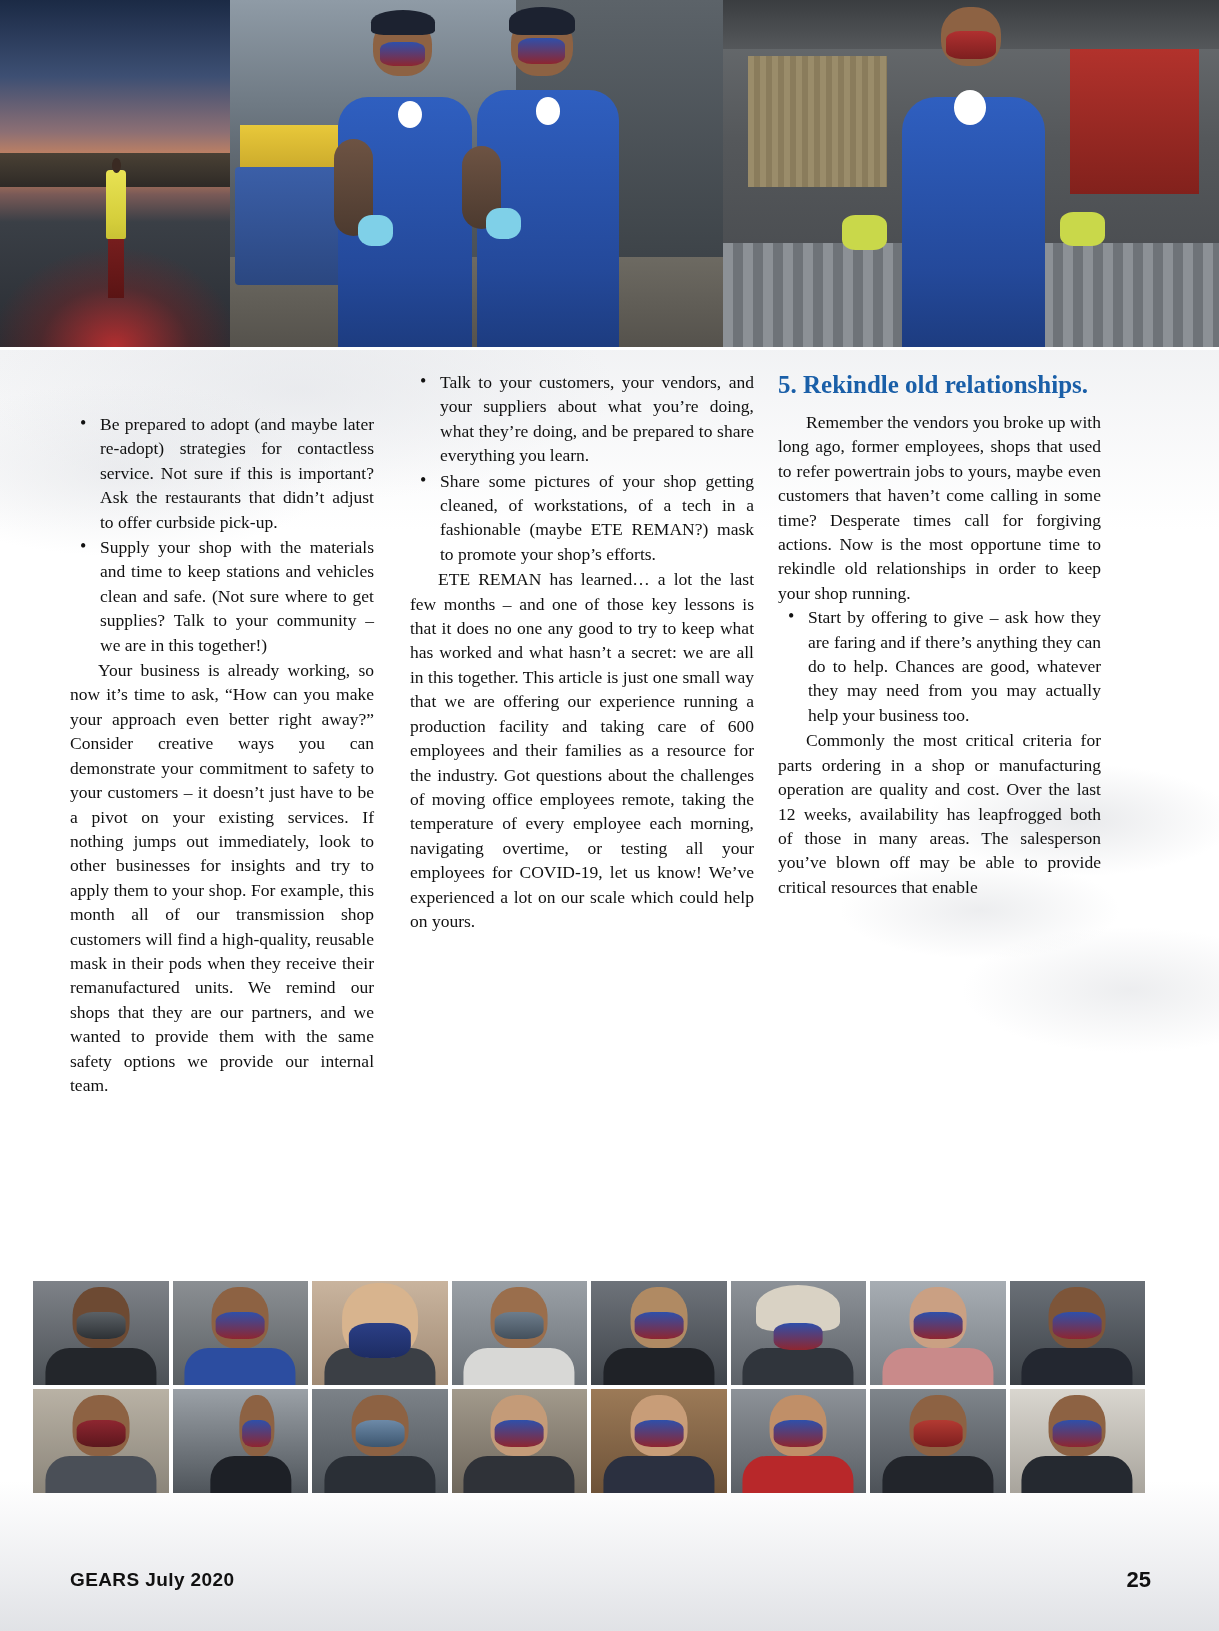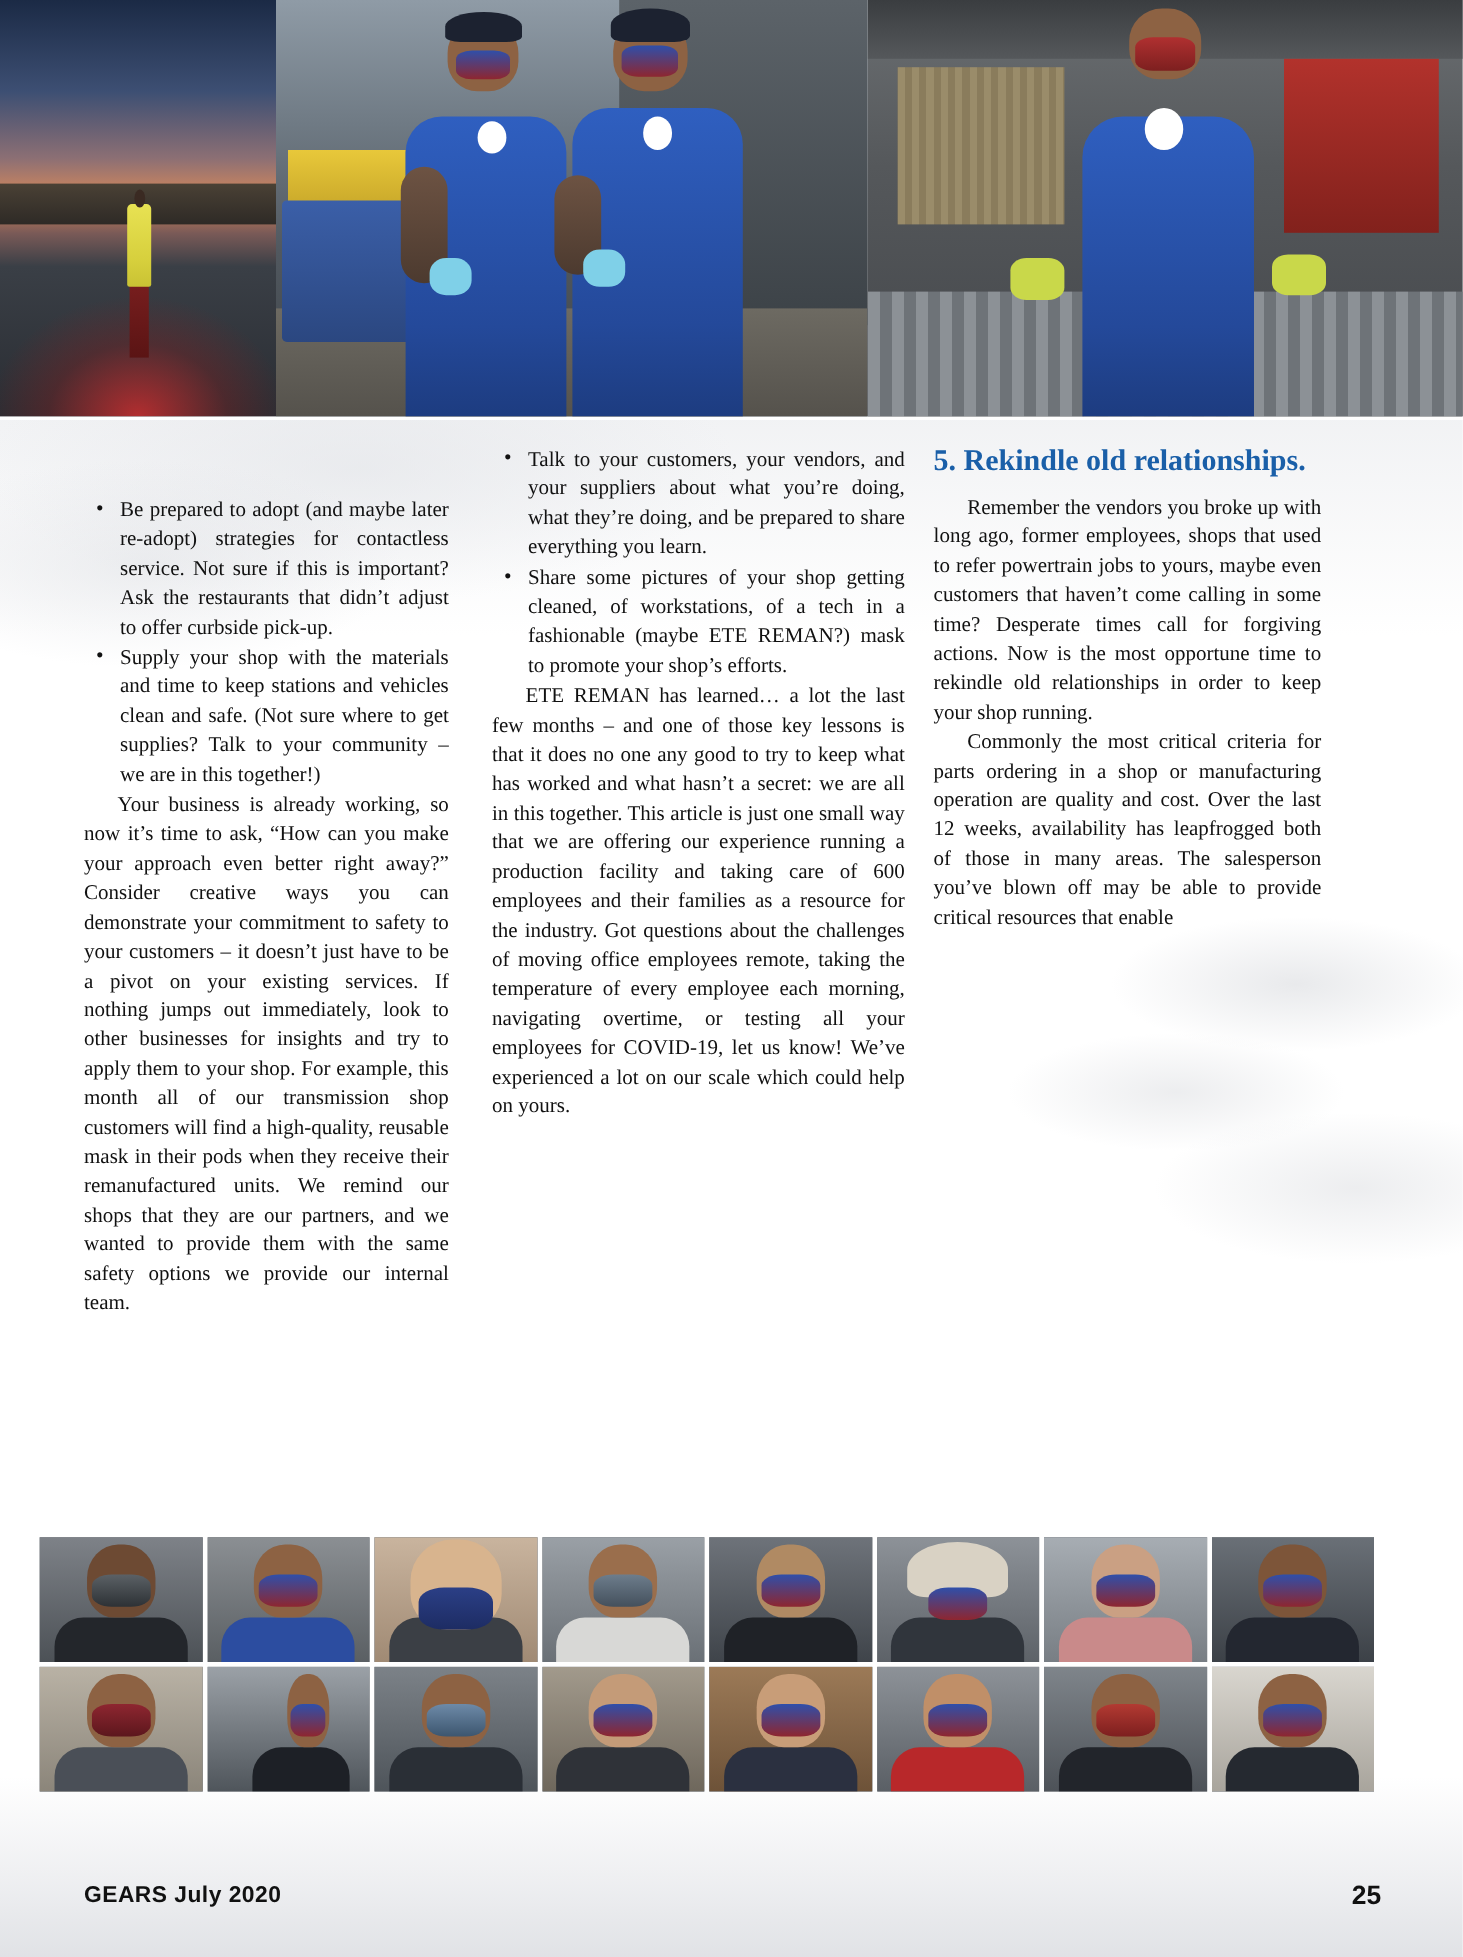--- a/index.html
+++ b/index.html
@@ -349,20 +349,21 @@
         <li>Talk to your customers, your vendors, and your suppliers about what you’re doing, what they’re doing, and be prepared to share everything you learn.</li>
         <li>Share some pictures of your shop getting cleaned, of workstations, of a tech in a fashionable (maybe ETE REMAN?) mask to promote your shop’s efforts.</li>
       </ul>
       <p class="para">ETE REMAN has learned… a lot the last few months – and one of those key lessons is that it does no one any good to try to keep what has worked and what hasn’t a secret: we are all in this together. This article is just one small way that we are offering our experience running a production facility and taking care of 600 employees and their families as a resource for the industry.  Got questions about the challenges of moving office employees remote, taking the temperature of every employee each morning, navigating overtime, or testing all your employees for COVID-19, let us know! We’ve experienced a lot on our scale which could help on yours.</p>
     </div>
 
     <div class="col col-3">
       <h2 class="heading">5. Rekindle old relationships.</h2>
       <p class="para">Remember the vendors you broke up with long ago, former employees, shops that used to refer powertrain jobs to yours, maybe even customers that haven’t come calling in some time? Desperate times call for forgiving actions. Now is the most opportune time to rekindle old relationships in order to keep your shop running.</p>
       <ul class="bullets">
+        <li>Start by offering to give – ask how they are faring and if there’s anything they can do to help. Chances are good, whatever they may need from you may actually help your business too.</li>
       </ul>
       <p class="para">Commonly the most critical criteria for parts ordering in a shop or manufacturing operation are quality and cost.  Over the last 12 weeks, availability has leapfrogged both of those in many areas.  The salesperson you’ve blown off may be able to provide critical resources that enable</p>
     </div>
   </div>
 
   <div class="mosaic">
 
     <div class="mrow">
       <div class="mcell">
         <div class="m-bg" style="background:linear-gradient(180deg,#7e8288 0%,#4c5156 100%);"></div>

